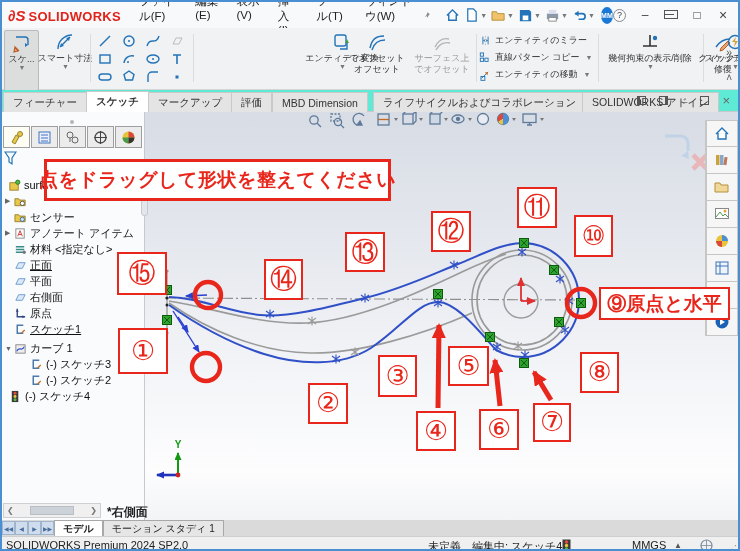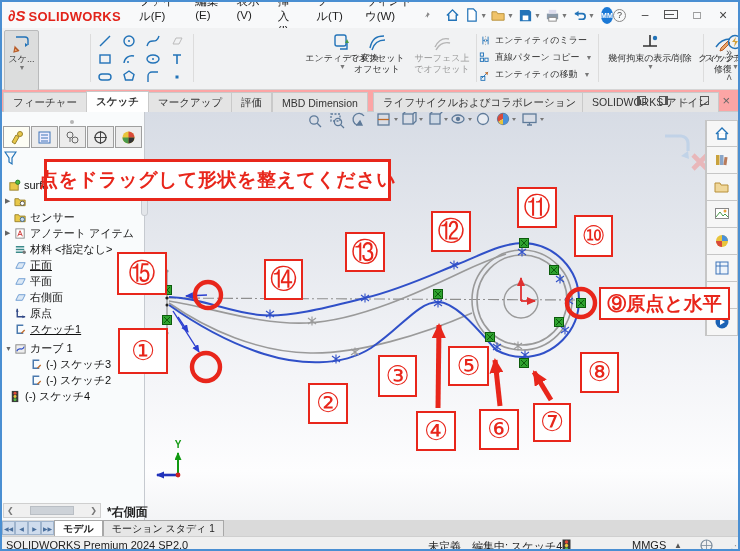--- a/index.html
+++ b/index.html
@@ -31,21 +31,21 @@
   .bigbtn svg{width:20px;height:20px;margin-top:2px}
   .blabel{line-height:10px;margin-top:1px;white-space:nowrap}
   .pressed{background:#dcdddd;border:1px solid #b9babb;border-radius:2px}
   .gray{color:#9a9a9a}
   .toolgrid{display:grid;grid-template-columns:repeat(4,24px);grid-auto-rows:18px;align-items:center;justify-items:center}
   .toolgrid svg{width:14px;height:14px}
   .rowbtns{text-align:left;font-size:9px;color:#333}
   .rowbtns .r{display:flex;align-items:center;height:17px;white-space:nowrap}
   .rowbtns svg{width:13px;height:13px;margin-right:3px}
   
-  #tabrow{position:absolute;left:0;top:88px;width:100%;height:22px;background:#fca5a5;border-bottom:1px solid #c9c9c9}
+  #tabrow{position:absolute;left:0;top:88px;width:100%;height:22px;background:#5eead4;border-bottom:1px solid #c9c9c9}
   .rtab{position:absolute;top:2px;height:20px;padding:0 9px;font-size:10.5px;color:#333;background:#e4e4e4;
         border:1px solid #c9c9c9;border-bottom:none;display:flex;align-items:center;white-space:nowrap}
   .rtab.active{background:#fff;font-weight:bold;height:21px;top:1px}
   #docbtns{position:absolute;right:8px;top:3px;display:flex;gap:13px;align-items:center;color:#666;font-size:11px}
   
   #canvas{position:absolute;left:143px;top:110px;width:597px;height:408px;
           background:linear-gradient(180deg,#d7dce5 0%,#e4e7ed 30%,#f4f5f8 65%,#fdfdfe 88%,#f3f4f6 100%)}
   #geo{position:absolute;left:143px;top:110px;width:597px;height:408px}
   
   #panel{position:absolute;left:0;top:110px;width:143px;height:408px;background:rgba(249,251,252,.95);
@@ -169,20 +169,29 @@
   <div id="ribbon">
     <div class="rgroup bigbtn pressed" style="left:2px;width:35px">
       <svg viewBox="0 0 20 20">
           <path class="ic" d="M4 4 h9 a3 3 0 0 1 3 3 v5"></path>
           <path d="M16 12 l-3 -2 v4 z" fill="#2273b8"></path>
           <path d="M3 14 l4 4 M3 14 l-1 5 4 -1 z" stroke="#b85c2a" stroke-width="1.2" fill="#e8a66a"></path>
         </svg>
       <span class="blabel">スケ...</span>
       <span class="caret">▼</span>
     </div>
+    <div class="rgroup bigbtn" style="left:40px;width:46px">
+      <svg viewBox="0 0 20 20">
+          <path class="ic" d="M3 17 A14 14 0 0 1 17 3"></path>
+          <path class="ic" d="M5 15 L15 5" stroke="#2273b8"></path>
+          <path d="M5 15 l4 -1 -3 -3 z M15 5 l-4 1 3 3 z" fill="#2273b8"></path>
+        </svg>
+      <span class="blabel">スマート寸法</span>
+      <span class="caret">▼</span>
+    </div>
     <div class="rsep" style="left:88px"></div>
     <div class="rgroup toolgrid" style="left:91px;width:98px;top:5px">
         <span><svg viewBox="0 0 14 14">
             <path d="M2 12 L12 2" class="ic"></path>
           </svg></span>
         <span><svg viewBox="0 0 14 14">
             <circle cx="7" cy="7" r="5" class="ic"></circle>
             <circle cx="7" cy="7" r="1" fill="#2273b8"></circle>
           </svg></span>
         <span><svg viewBox="0 0 14 14">

